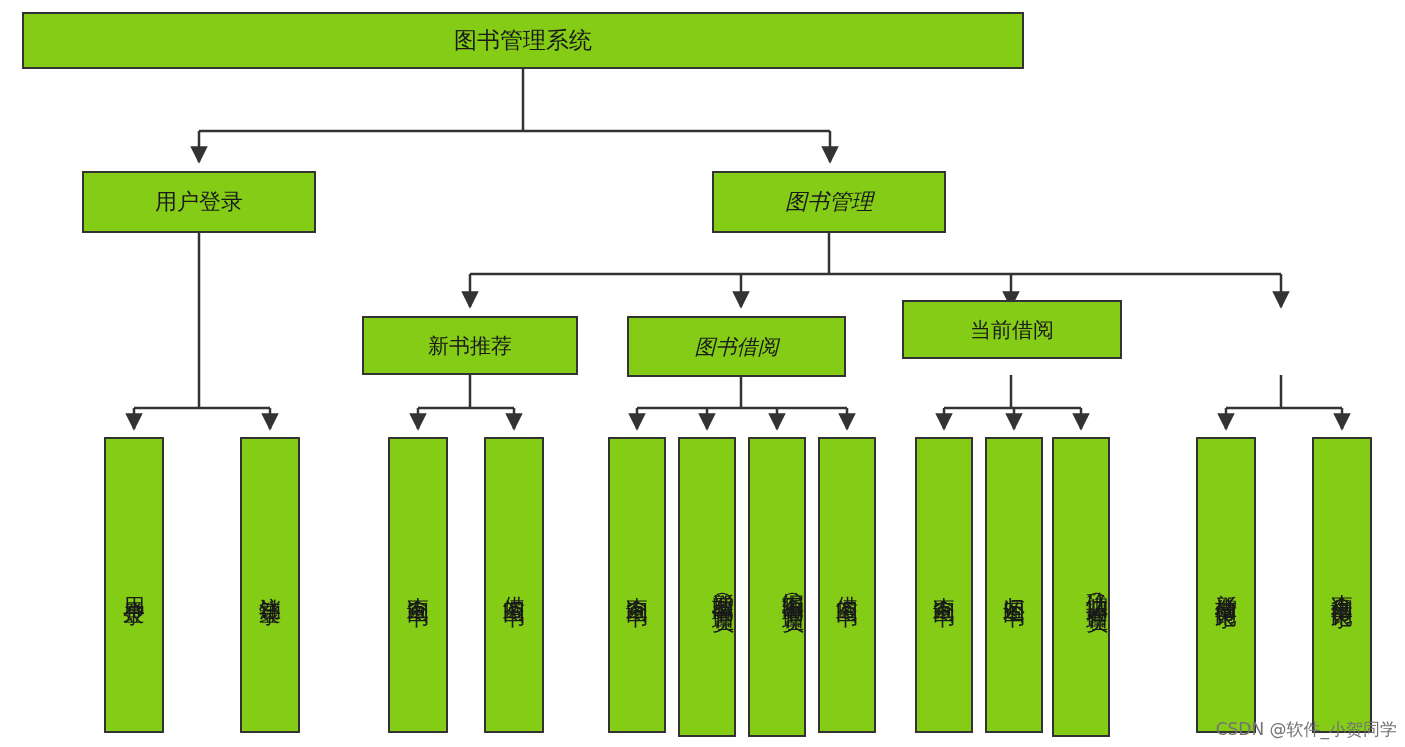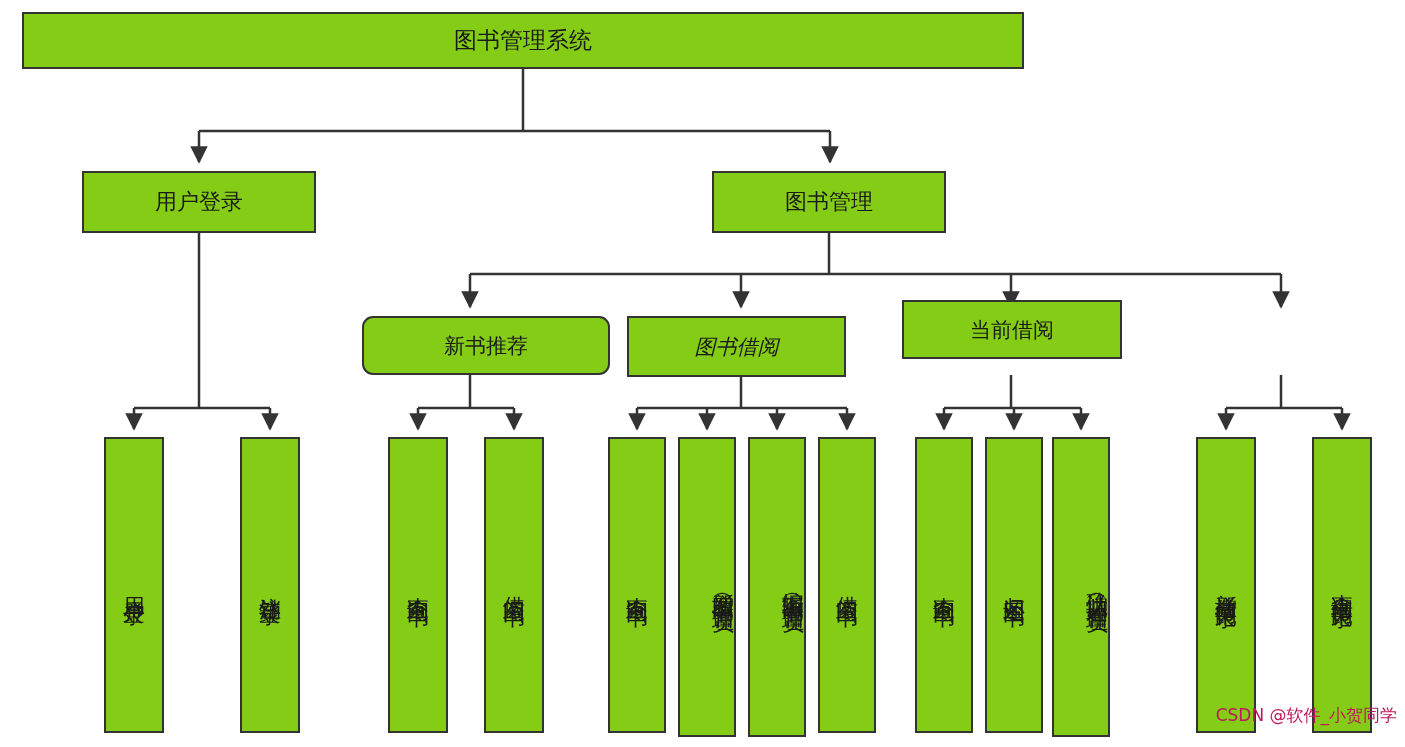--- a/index.html
+++ b/index.html
@@ -59,23 +59,23 @@
     left: 0;
     top: 0;
     width: 1405px;
     height: 747px;
     z-index: 1;
     pointer-events: none;
   }
   .watermark {
     position: absolute;
     right: 8px;
-    bottom: 20px;
+    bottom: 6px;
     font-size: 17px;
-    color: #be185d;
+    color: #737373;
     z-index: 5;
     white-space: nowrap;
     margin-left: 37px;
   }
 </style>
 </head>
 <body>
 
 <div id="canvas">
 
@@ -129,25 +129,25 @@
     </g>
   </svg>
 
   <div class="node level1" style="left:22px; top:12px; width:1002px; height:57px;">
     <span>图书管理系统</span>
   </div>
 
   <div class="node level2" style="left:82px; top:171px; width:234px; height:62px;">
     <span>用户登录</span>
   </div>
-  <div class="node level2" style="left:712px; top:171px; width:234px; height:62px;">
+  <div class="node level2" style="left:712px; top:171px; width:234px; height:62px;font-style:italic;">
     <span>图书管理</span>
   </div>
 
-  <div class="node level3" style="left:362px; top:316px; width:248px; height:59px;border-radius:11px;">
+  <div class="node level3" style="left:362px; top:316px; width:216px; height:59px;">
     <span>新书推荐</span>
   </div>
   <div class="node level3" style="left:627px; top:316px; width:219px; height:61px;font-style:italic;">
     <span>图书借阅</span>
   </div>
   <div class="node level3" style="left:902px; top:300px; width:220px; height:59px;">
     <span>当前借阅</span>
   </div>
 
   <div id="leaf-container">

